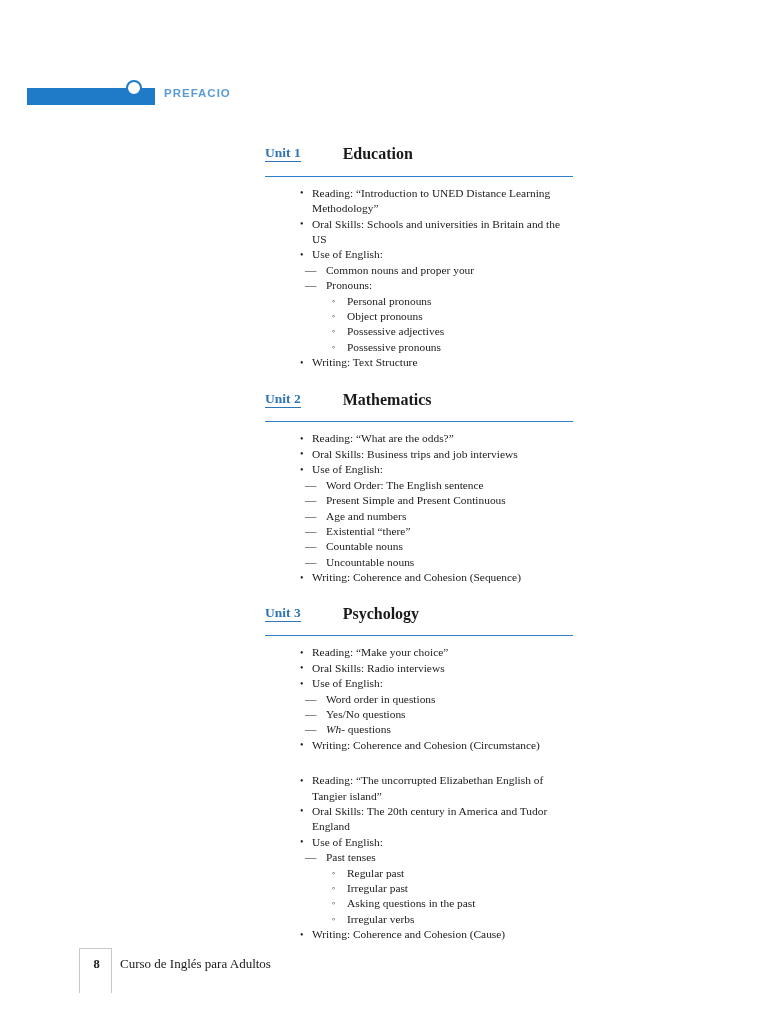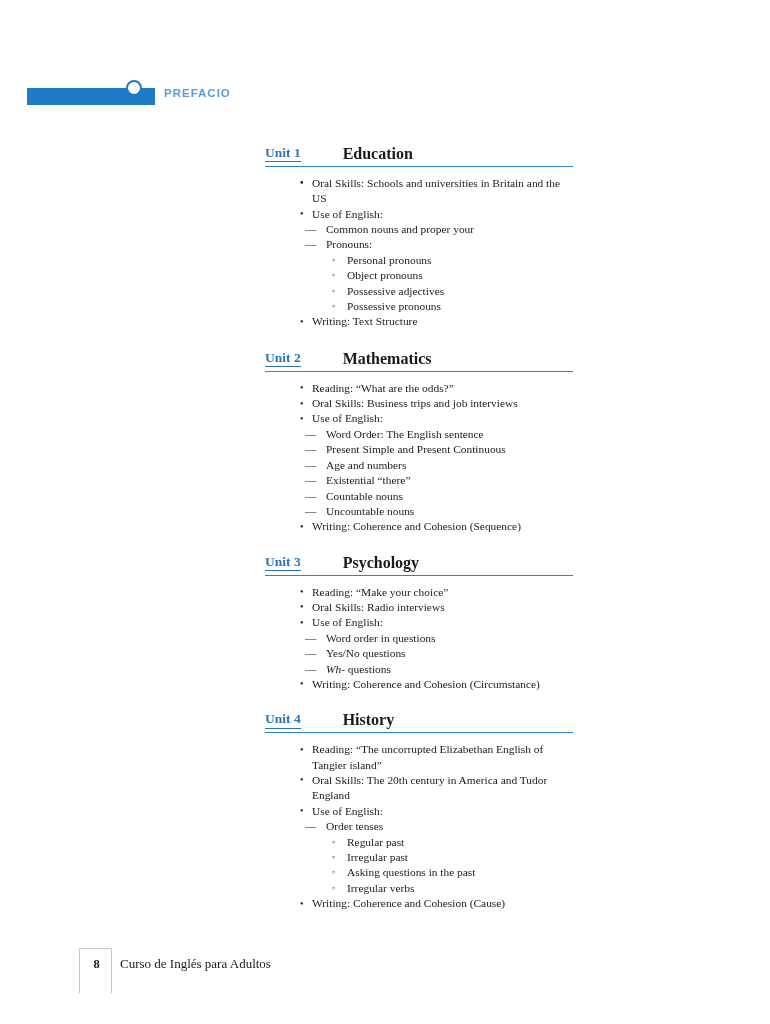--- a/index.html
+++ b/index.html
@@ -62,23 +62,23 @@
   .unit-block {
     margin-bottom: 20px;
   }
   .unit-block.u1 { margin-bottom: 21px; }
   .unit-block.u2 { margin-bottom: 20px; }
   .unit-block.u3 { margin-bottom: 20px; }
 
   .unit-head {
     position: relative;
     display: flex;
-    align-items: flex-start;
+    align-items: center;
     border-bottom: 1.2px solid #2E82CC;
-    padding-bottom: 3px;
+    padding-bottom: 13px;
     margin-bottom: 9px;
   }
   .unit-no {
     font-family: "Liberation Serif", serif;
     font-size: 13.5px;
     font-weight: 700;
     color: #2E75B6;
     border-bottom: 1.6px solid #2E75B6;
     padding-bottom: 1px;
     line-height: 1.05;
@@ -195,21 +195,21 @@
   <div class="header-label">PREFACIO</div>
 </div>
 
 <div class="content">
     <div class="unit-block u1">
       <div class="unit-head">
         <span class="unit-no">Unit 1</span>
         <span class="unit-title">Education</span>
       </div>
       <ul class="lvl1">
-        <li class="l1"><span class="mark">•</span></li>
+        <li class="l1"><span class="mark">•</span><span class="txt">Reading: “Introduction to UNED Distance Learning Methodology”</span></li>
         <li class="l1"><span class="mark">•</span><span class="txt">Oral Skills: Schools and universities in Britain and the US</span></li>
         <li class="l1"><span class="mark">•</span><span class="txt">Use of English:</span></li>
         <ul class="lvl2">
           <li class="l2"><span class="mark">—</span><span class="txt">Common nouns and proper your</span></li>
           <li class="l2"><span class="mark">—</span><span class="txt">Pronouns:</span></li>
           <ul class="lvl3">
             <li class="l3"><span class="mark">◦</span><span class="txt">Personal pronouns</span></li>
             <li class="l3"><span class="mark">◦</span><span class="txt">Object pronouns</span></li>
             <li class="l3"><span class="mark">◦</span><span class="txt">Possessive adjectives</span></li>
             <li class="l3"><span class="mark">◦</span><span class="txt">Possessive pronouns</span></li>
@@ -249,30 +249,26 @@
         <li class="l1"><span class="mark">•</span><span class="txt">Use of English:</span></li>
         <ul class="lvl2">
           <li class="l2"><span class="mark">—</span><span class="txt">Word order in questions</span></li>
           <li class="l2"><span class="mark">—</span><span class="txt">Yes/No questions</span></li>
           <li class="l2"><span class="mark">—</span><span class="txt"><span class="it">Wh-</span> questions</span></li>
         </ul>
         <li class="l1"><span class="mark">•</span><span class="txt">Writing: Coherence and Cohesion (Circumstance)</span></li>
       </ul>
     </div>
     <div class="unit-block u4">
-      <div class="unit-head">
-        <span class="unit-no">Unit 4</span>
-        <span class="unit-title">History</span>
-      </div>
       <ul class="lvl1">
         <li class="l1"><span class="mark">•</span><span class="txt">Reading: “The uncorrupted Elizabethan English of Tangier island”</span></li>
         <li class="l1"><span class="mark">•</span><span class="txt">Oral Skills: The 20th century in America and Tudor England</span></li>
         <li class="l1"><span class="mark">•</span><span class="txt">Use of English:</span></li>
         <ul class="lvl2">
-          <li class="l2"><span class="mark">—</span><span class="txt">Order tenses</span></li>
+          <li class="l2"><span class="mark">—</span><span class="txt">Past tenses</span></li>
           <ul class="lvl3">
             <li class="l3"><span class="mark">◦</span><span class="txt">Regular past</span></li>
             <li class="l3"><span class="mark">◦</span><span class="txt">Irregular past</span></li>
             <li class="l3"><span class="mark">◦</span><span class="txt">Asking questions in the past</span></li>
             <li class="l3"><span class="mark">◦</span><span class="txt">Irregular verbs</span></li>
           </ul>
         </ul>
         <li class="l1"><span class="mark">•</span><span class="txt">Writing: Coherence and Cohesion (Cause)</span></li>
       </ul>
     </div>

